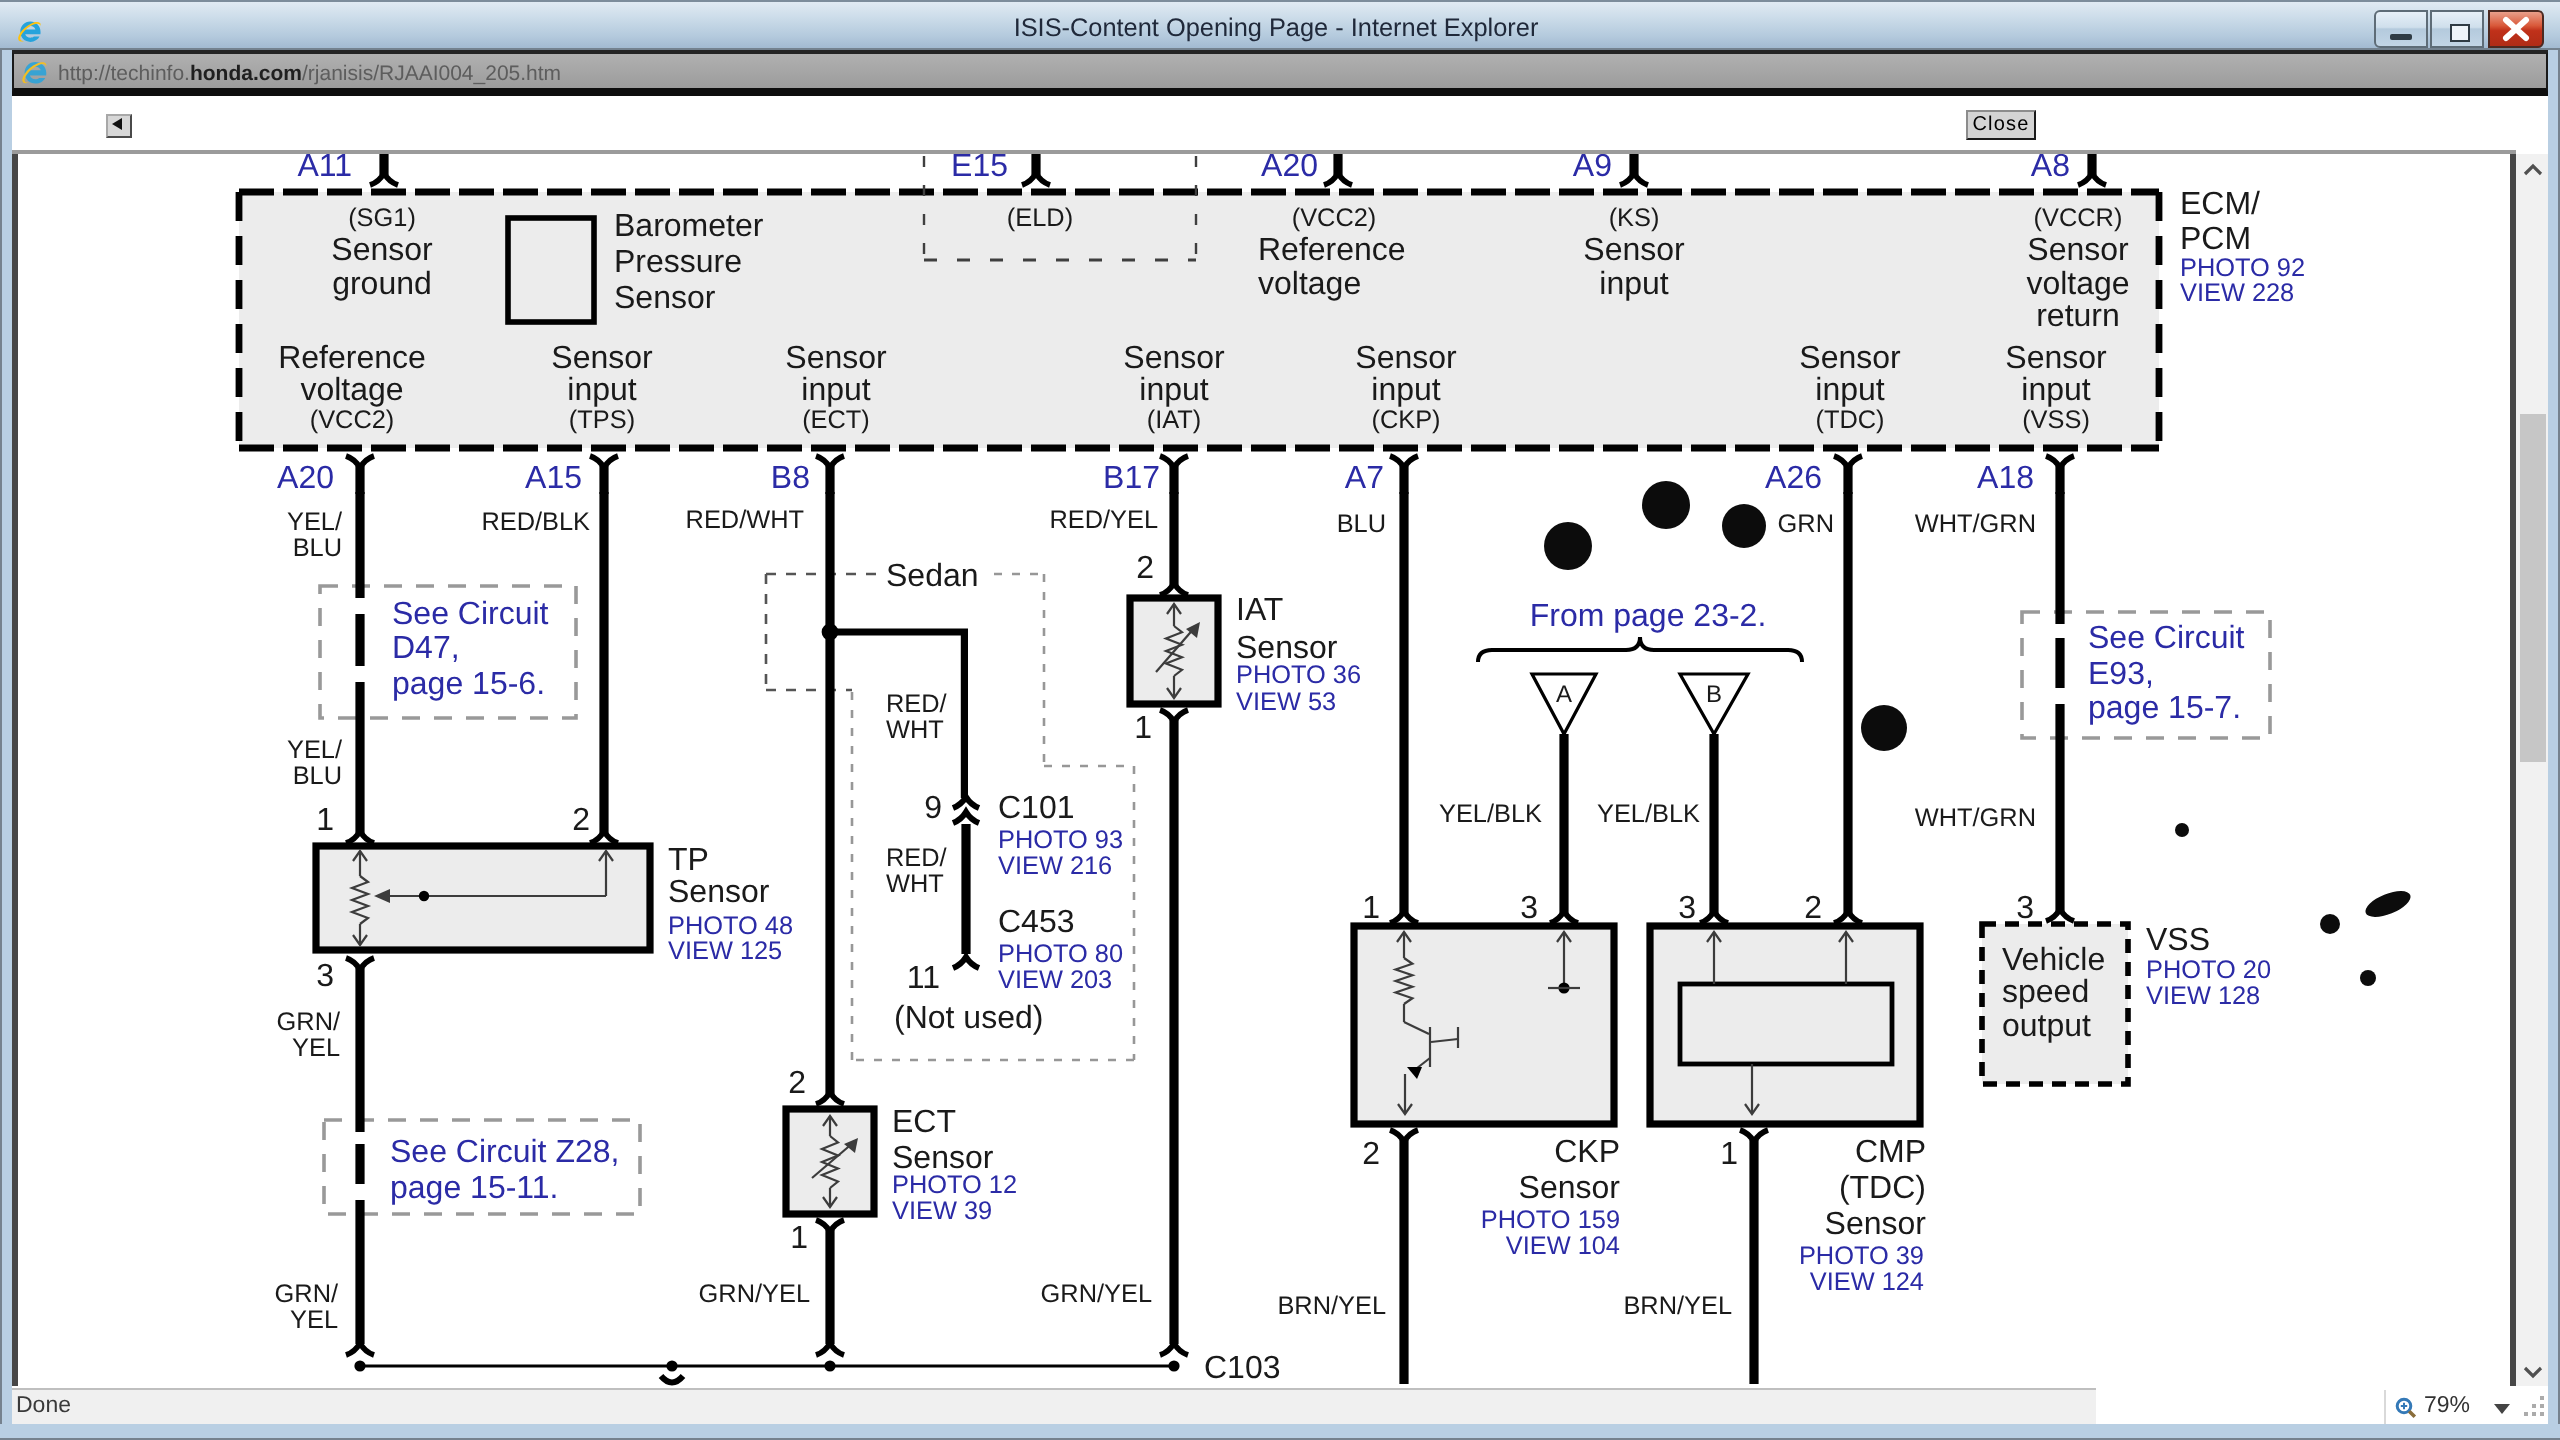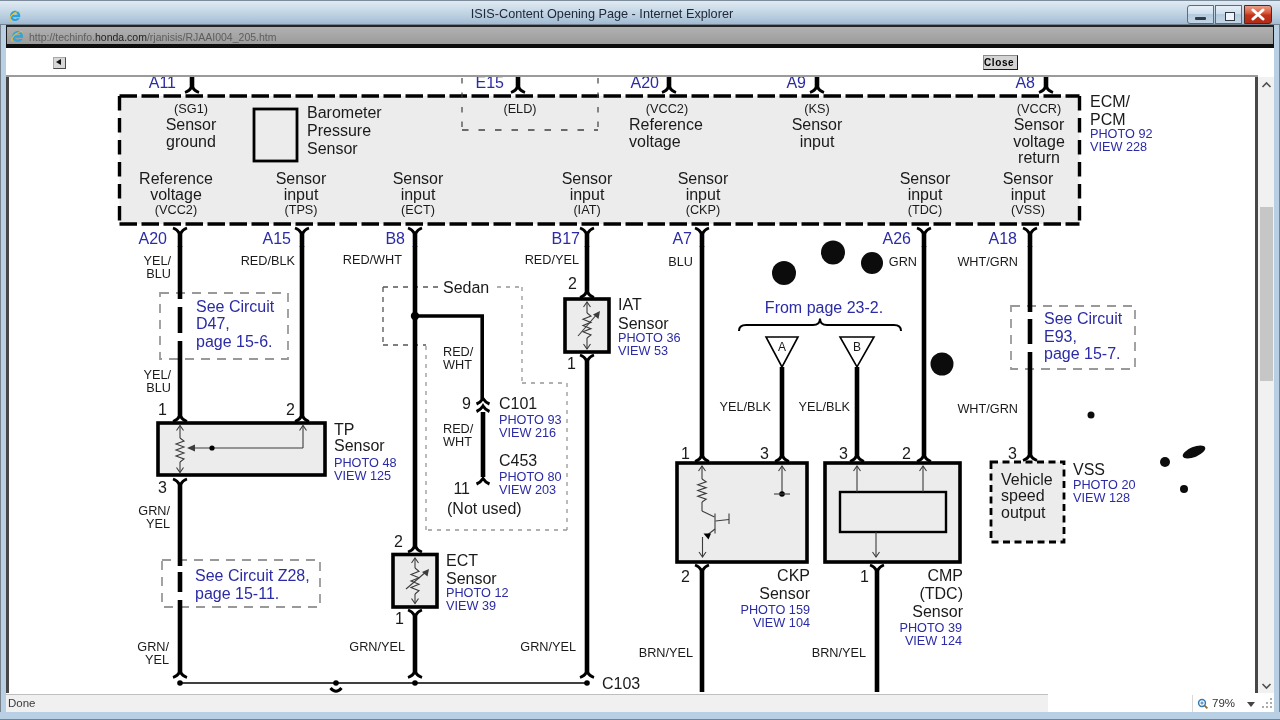--- a/index.html
+++ b/index.html
@@ -316,21 +316,21 @@
 
 <div class="abs" id="titlebar" style="left:0;top:0;width:1280px;height:25px;
   background:linear-gradient(180deg,#e3ecf4 0%,#cdddea 35%,#b4cadd 75%,#a2bad1 100%);
   border-bottom:1px solid #74828f;box-sizing:border-box;">
   <div class="abs" style="left:0;top:0;width:1280px;height:1px;background:#7c8c9b;"></div>
   <svg class="abs" style="left:8px;top:9px" width="14" height="14" viewBox="0 0 17 17">
     <path d="M8.7,2.2 C5.2,2.2 2.6,4.9 2.6,8.4 C2.6,11.9 5.3,14.5 8.8,14.5 C11.2,14.5 13.3,13.3 14.3,11.3 L10.9,11.3 C10.3,11.8 9.6,12 8.8,12 C7.2,12 6,11.2 5.6,9.9 L14.8,9.9 C14.9,9.4 14.9,9 14.9,8.5 C14.9,4.9 12.2,2.2 8.7,2.2 Z M5.6,7 C6.1,5.8 7.3,4.9 8.8,4.9 C10.3,4.9 11.4,5.8 11.8,7 Z" fill="#26a3dc"></path>
     <path d="M14.6,3.1 C13.6,2.1 11.6,2.3 9.4,3.3 C6.8,4.4 4.1,6.6 2.6,9 C1.3,11 0.9,12.8 1.7,13.7 C2.3,14.4 3.5,14.4 4.9,13.9 C4,14 3.3,13.9 2.9,13.4 C2.2,12.6 2.7,11 3.9,9.3 C5.4,7.2 7.9,5.1 10.3,4.1 C12.1,3.3 13.7,3.2 14.4,3.9 C14.7,4.2 14.8,4.6 14.7,5.1 C15,4.3 15,3.5 14.6,3.1 Z" fill="#ffc20e"></path>
   </svg>
   <div class="abs" style="left:0;top:0;width:1204px;height:25px;line-height:29px;text-align:center;
-       font-size:12.7px;color:#20293a;">ISIS-Content Opening Page - Internet Explorer</div>
+       font-size:12.7px;color:#20293a;padding-left:36px;">ISIS-Content Opening Page - Internet Explorer</div>
 </div>
 
 <div class="abs" style="left:1187px;top:5px;width:27px;height:19px;border:1px solid #5e6c77;border-radius:3px 0 0 3px;
   background:linear-gradient(180deg,#e7f0f8 0%,#cfdfec 45%,#b4cadd 50%,#c2d5e5 100%);box-sizing:border-box;">
   <div class="abs" style="left:7px;top:11px;width:11px;height:3px;background:#2f3b44;border-radius:1px;"></div>
 </div>
 <div class="abs" style="left:1215px;top:5px;width:27px;height:19px;border:1px solid #5e6c77;border-radius:0;
   background:linear-gradient(180deg,#e7f0f8 0%,#cfdfec 45%,#b4cadd 50%,#c2d5e5 100%);box-sizing:border-box;">
   <div class="abs" style="left:9px;top:6px;width:8px;height:7px;border:1.5px solid #2f3b44;background:#eef4f9;"></div>
 </div>
@@ -341,28 +341,28 @@
   </svg>
 </div>
 
 <div class="abs" style="left:5px;top:25px;width:1270px;height:17px;background:linear-gradient(180deg,#b0b0b0,#9c9c9c);
   border-top:2px solid #242424;border-left:2px solid #1a1a1a;border-right:2px solid #1a1a1a;border-bottom:4px solid #0e0e0e;box-sizing:border-box;width:1270px;height:23px;"></div>
 <svg class="abs" style="left:10px;top:29px;opacity:0.85" width="15" height="15" viewBox="0 0 17 17">
   <path d="M8.7,2.2 C5.2,2.2 2.6,4.9 2.6,8.4 C2.6,11.9 5.3,14.5 8.8,14.5 C11.2,14.5 13.3,13.3 14.3,11.3 L10.9,11.3 C10.3,11.8 9.6,12 8.8,12 C7.2,12 6,11.2 5.6,9.9 L14.8,9.9 C14.9,9.4 14.9,9 14.9,8.5 C14.9,4.9 12.2,2.2 8.7,2.2 Z M5.6,7 C6.1,5.8 7.3,4.9 8.8,4.9 C10.3,4.9 11.4,5.8 11.8,7 Z" fill="#26a3dc"></path>
   <path d="M14.6,3.1 C13.6,2.1 11.6,2.3 9.4,3.3 C6.8,4.4 4.1,6.6 2.6,9 C1.3,11 0.9,12.8 1.7,13.7 C2.3,14.4 3.5,14.4 4.9,13.9 C4,14 3.3,13.9 2.9,13.4 C2.2,12.6 2.7,11 3.9,9.3 C5.4,7.2 7.9,5.1 10.3,4.1 C12.1,3.3 13.7,3.2 14.4,3.9 C14.7,4.2 14.8,4.6 14.7,5.1 C15,4.3 15,3.5 14.6,3.1 Z" fill="#ffc20e"></path>
 </svg>
 <div class="abs" style="left:29px;top:29px;height:16px;line-height:16px;font-size:10.5px;color:#5d5d5d;">
-  http://techinfo.<span style="color:#1f1f1f;font-weight:normal;">honda.com</span>/rjanisis/RJAAI004_205.htm</div>
+  http://techinfo.<span style="color:#1f1f1f;font-weight:bold;">honda.com</span>/rjanisis/RJAAI004_205.htm</div>
 
 <div class="abs" style="left:53px;top:57px;width:11px;height:9.5px;background:#d7d7d7;
   border:1px solid #a8a8a8;border-right:1.5px solid #4a4a4a;border-bottom:1.5px solid #4a4a4a;box-sizing:content-box;"></div>
 <div class="abs" style="left:56px;top:58.5px;width:0;height:0;border-top:3.5px solid transparent;border-bottom:3.5px solid transparent;border-right:5px solid #111;"></div>
 <div class="abs" style="left:983px;top:55px;width:33px;height:12.5px;background:#d4d4d4;border:1px solid #8c8c8c;
   border-right:1.8px solid #1a1a1a;border-bottom:1.8px solid #1a1a1a;box-sizing:content-box;
-  font-size:10px;font-weight:bold;letter-spacing:0.6px;color:#000;line-height:13px;">Close</div>
+  font-size:10px;font-weight:normal;letter-spacing:0.6px;color:#000;text-align:center;line-height:13px;">Close</div>
 
 <div class="abs" style="left:6px;top:77px;width:3px;height:616px;background:#474747;"></div>
 <div class="abs" style="left:1255px;top:77px;width:3px;height:616px;background:#474747;"></div>
 <div class="abs" style="left:6px;top:75px;width:1252px;height:2px;background:#9b9b9b;"></div>
 
 <div class="abs" style="left:1258px;top:77px;width:17px;height:616px;background:#f1f1f1;"></div>
 <div class="abs" style="left:1260px;top:207px;width:13px;height:174px;background:#c6c6c6;"></div>
 <svg class="abs" style="left:1260px;top:80px" width="13" height="10" viewBox="0 0 13 10">
     <path d="M2.5,7 L6.5,3 L10.5,7" fill="none" stroke="#505050" stroke-width="1.6"></path>
   </svg>

